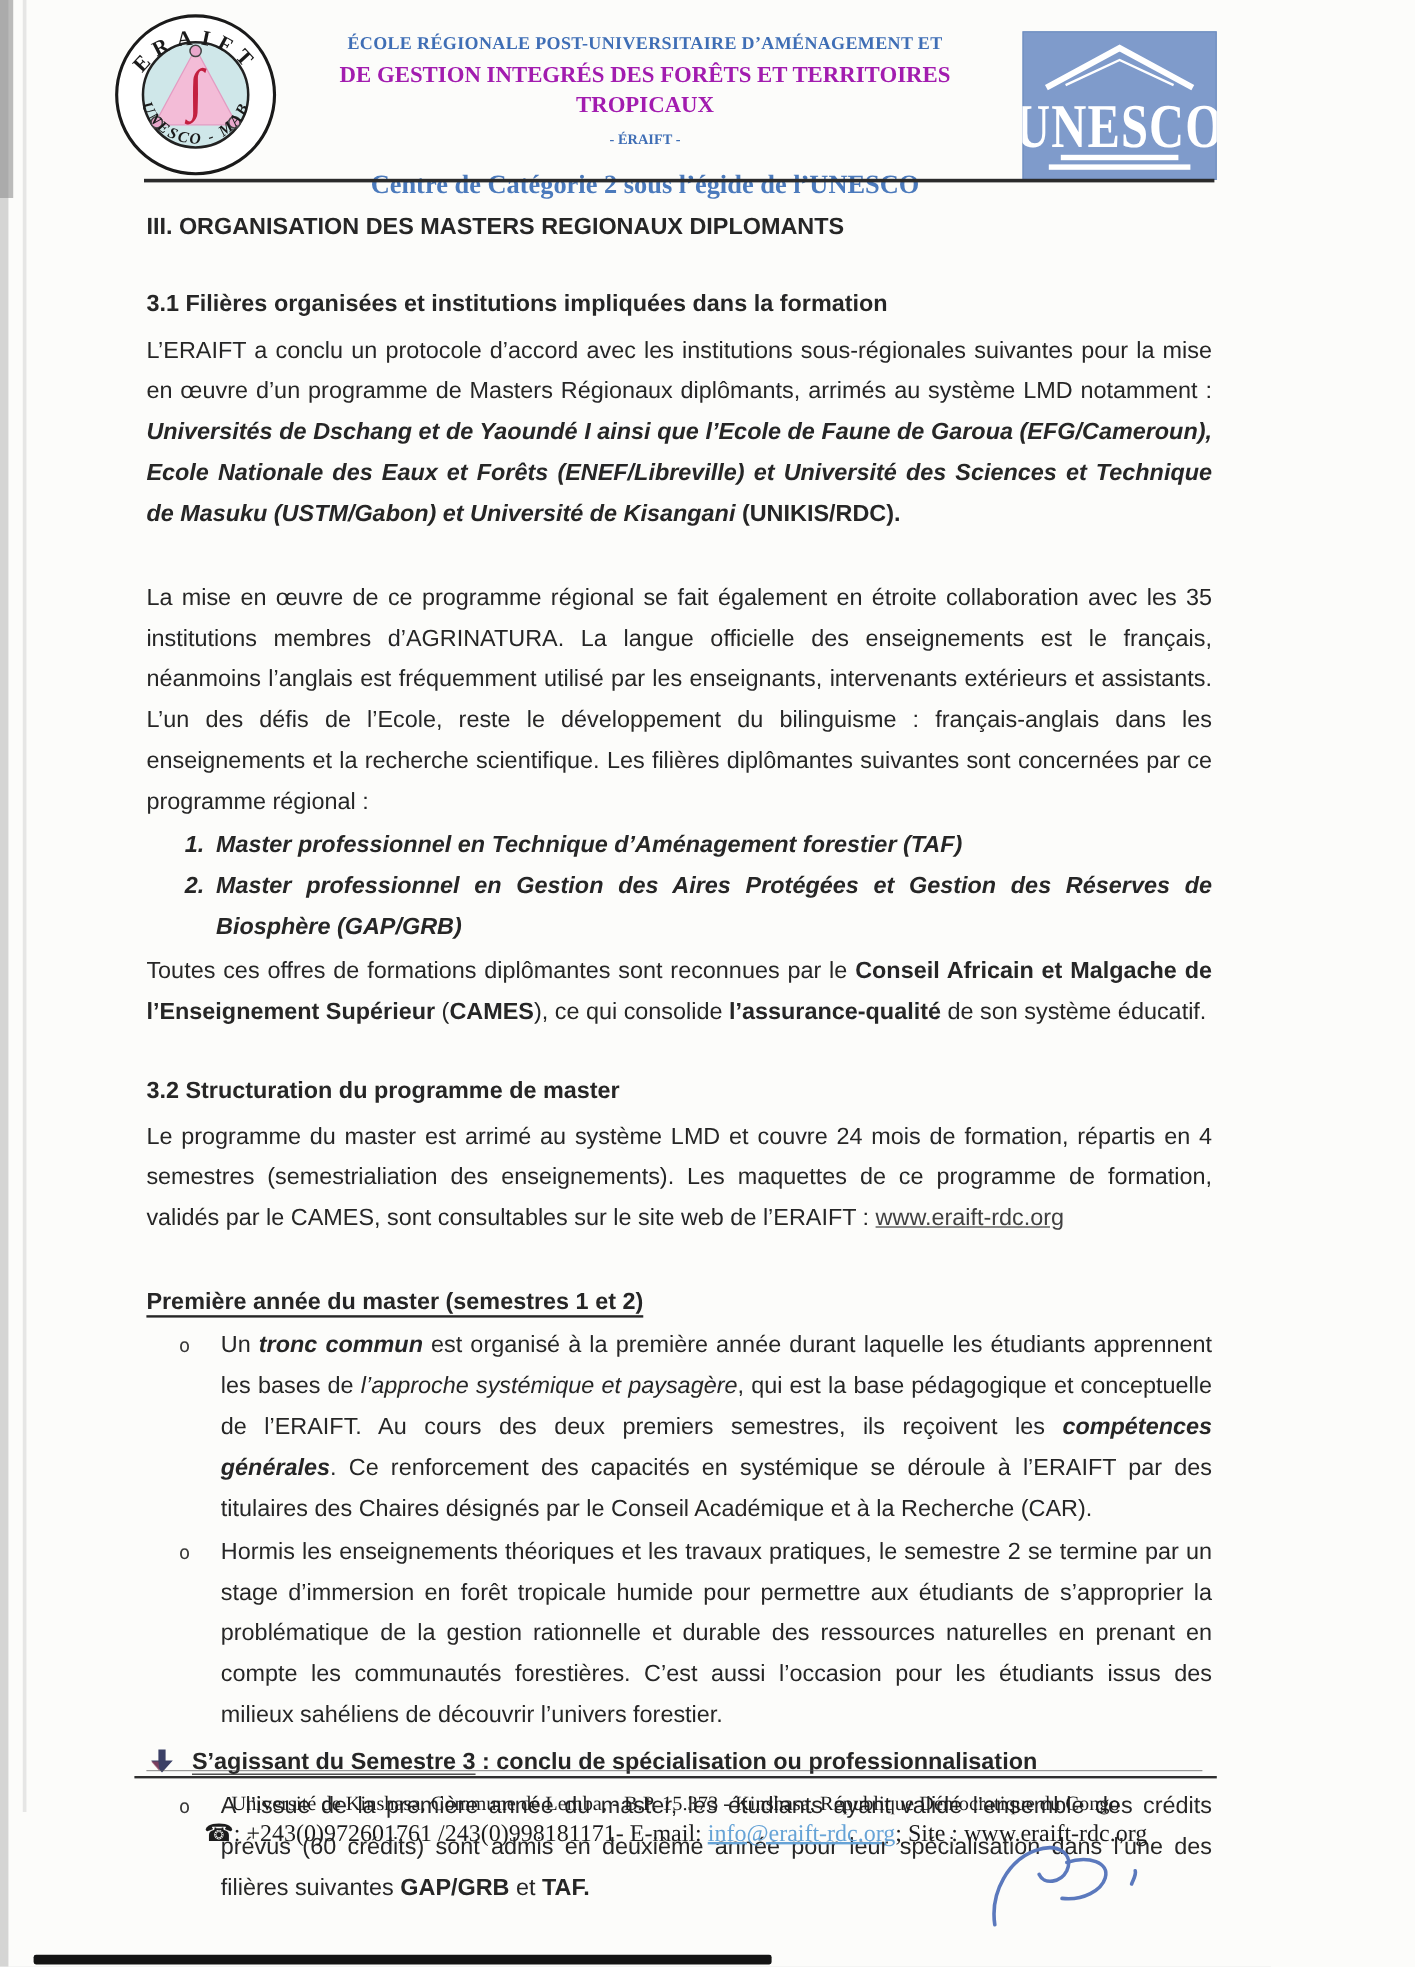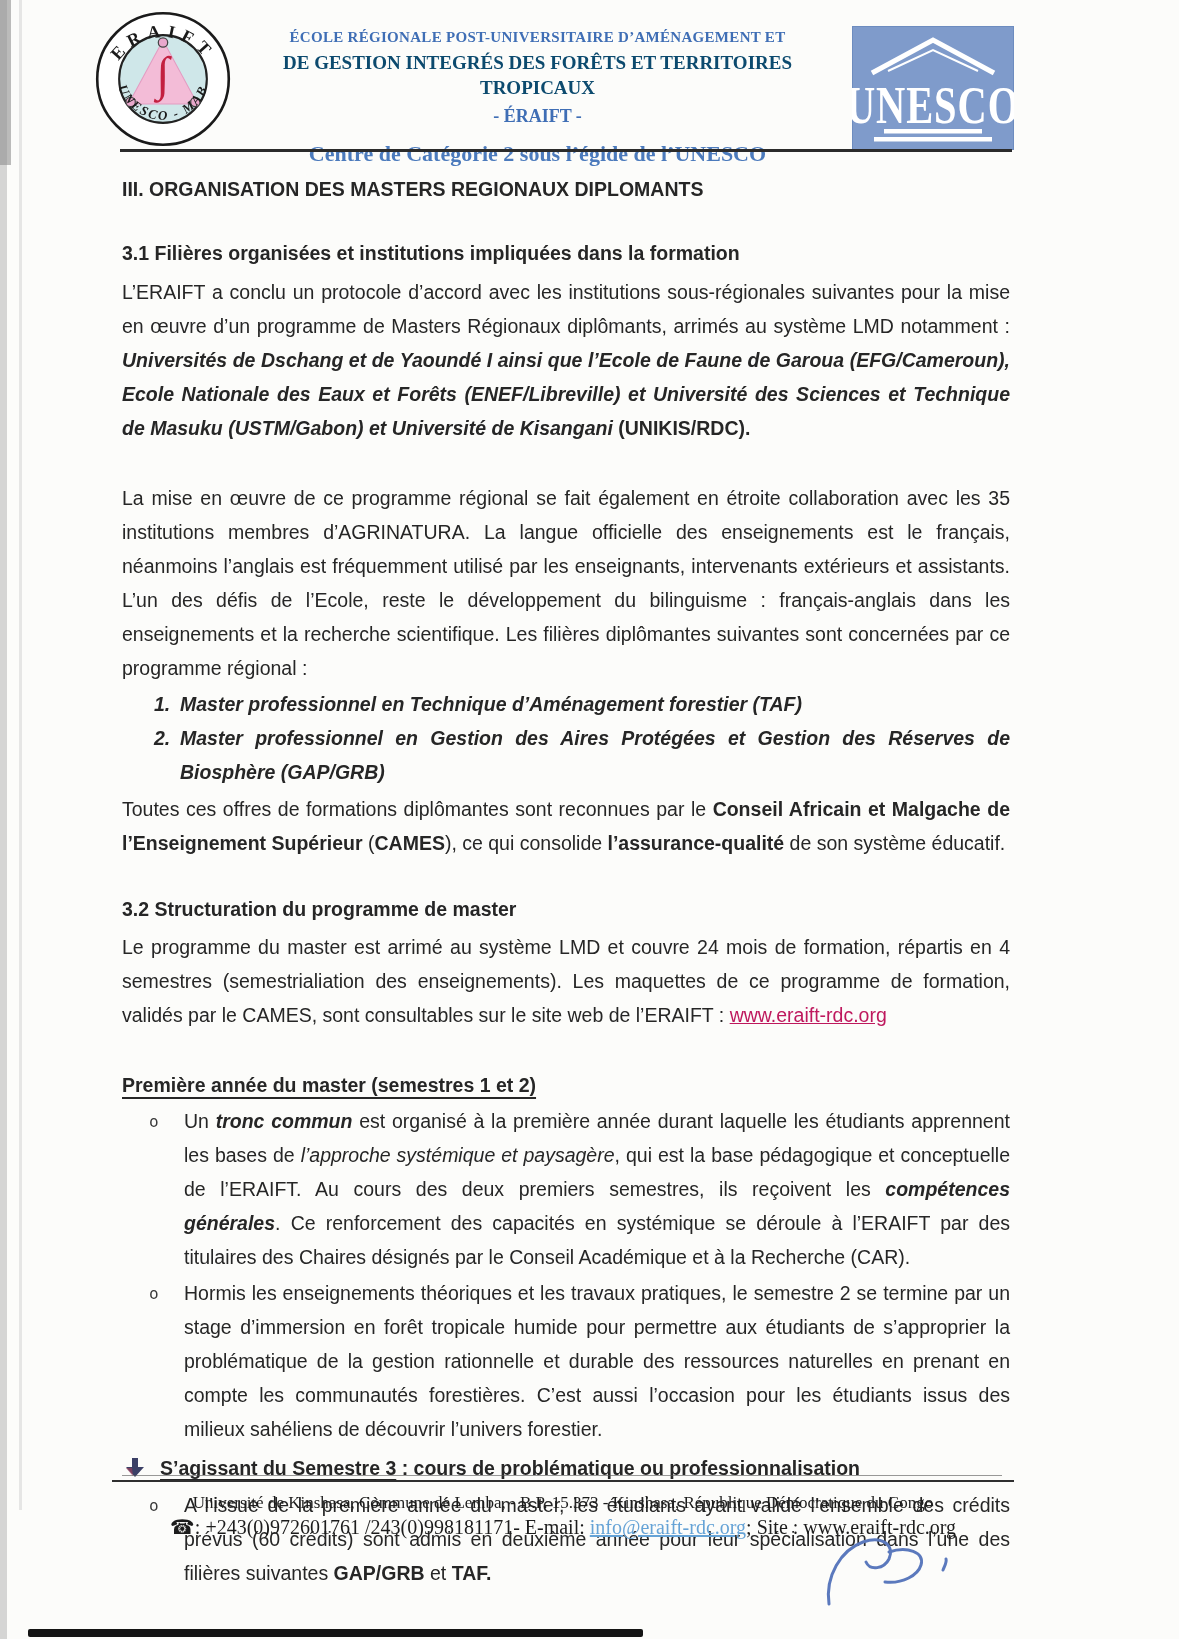--- a/index.html
+++ b/index.html
@@ -10,22 +10,22 @@
   .edge-strip-1{position:absolute;left:0;top:0;width:7px;height:1639px;background:#b5b5b5;opacity:.55;}
   .edge-strip-2{position:absolute;left:19px;top:0;width:3px;height:1510px;background:#cfcfcf;opacity:.5;}
   .edge-strip-3{position:absolute;left:0;top:0;width:11px;height:165px;background:#8f8f8f;opacity:.6;}
   .bottom-scan-line{position:absolute;left:28px;top:1629px;width:615px;height:8px;background:#141414;border-radius:2px;}
 
   
   .eraift-logo{position:absolute;left:92px;top:8px;width:142px;height:142px;}
   .head-text{position:absolute;left:225px;top:24px;width:625px;text-align:center;
              font-family:"Liberation Serif",serif;font-weight:700;color:#3f6eb5;}
   .ht1{font-size:15px;line-height:26px;letter-spacing:.3px;}
-  .ht2{font-size:19px;line-height:25px;color:#0c4a6e;}
-  .ht3{font-size:18px;line-height:22px;margin-top:5px;}
+  .ht2{font-size:19px;line-height:25px;color:#a21caf;}
+  .ht3{font-size:12px;line-height:22px;margin-top:5px;}
   .ht4{font-size:22px;line-height:24px;margin-top:15px;color:#4b7abc;}
   .unesco-logo{position:absolute;left:852px;top:26px;width:162px;height:124px;}
   .head-rule{position:absolute;left:120px;top:149px;width:892px;height:3px;background:#2b2b2b;}
 
   
   .main{position:absolute;left:122px;top:172px;width:888px;font-size:19.5px;line-height:34px;
         text-align:justify;}
   .title{font-weight:700;}
   .h31{font-weight:700;margin-top:30px;}
   .p1{margin-top:5px;}
@@ -43,21 +43,21 @@
   .y2{margin-top:2px;}
   .sem3{position:relative;padding-left:38px;margin-top:5px;font-weight:700;}
   .sem3 .arrow{position:absolute;left:2px;top:6px;}
   .b3{position:relative;padding-left:62px;margin-top:3px;}
   .b3 .mk{position:absolute;left:27px;top:1px;font-family:"DejaVu Sans Mono",monospace;font-size:16px;color:#3a3a3a;}
 
   
   .b{font-weight:700;}
   .i{font-style:italic;}
   .u{text-decoration:underline;text-underline-offset:4px;}
-  a.lnk{color:#be185d;text-decoration:underline;cursor:pointer;}
+  a.lnk{color:#404040;text-decoration:underline;cursor:pointer;}
   a.lnk.email{color:#66a3d6;}
 
   
   .foot-rule{position:absolute;left:112px;top:1480px;width:902px;height:2px;background:#2f2f2f;}
   .foot-rule::after{content:"";position:absolute;left:10px;top:-5px;width:880px;height:1px;background:#555;opacity:.6;}
   .footer{position:absolute;left:112px;top:1490px;width:902px;text-align:center;
           font-family:"Liberation Serif",serif;color:#1c1c1c;}
   .f1{font-size:17px;font-weight:400;line-height:25px;}
   .f2{font-size:20px;line-height:25px;}
   .phone{font-family:"DejaVu Sans",sans-serif;}
@@ -147,21 +147,21 @@
       <span class="mk">o</span>
       <span><span>Hormis les enseignements théoriques et les travaux pratiques, le semestre 2 se termine par un stage d’immersion en forêt tropicale humide pour permettre aux étudiants de s’approprier la problématique de la gestion rationnelle et durable des ressources naturelles en prenant en compte les communautés forestières. C’est aussi l’occasion pour les étudiants issus des milieux sahéliens de découvrir l’univers forestier.</span></span>
     </div>
 
 
     <div class="sem3">
       <svg class="arrow" width="22" height="22" viewBox="0 0 22 22">
         <path d="M8,1 h6 v9 h6 l-9,10 l-9,-10 h6 z" fill="#3b4066"></path>
         <path d="M2,11 l7,8 l-1,-8 z" fill="#8e3f5e" opacity="0.75"></path>
       </svg>
-      <span><span class="b u">S’agissant du Semestre 3</span><span class="b"> : cours de problématique ou professionnalisation</span></span>
+      <span><span class="b u">S’agissant du Semestre 3</span><span class="b"> : conclu de spécialisation ou professionnalisation</span></span>
     </div>
 
     <div class="b3">
       <span class="mk">o</span>
       <span><span>A l’issue de la première année du master, les étudiants ayant validé l’ensemble des crédits prévus (60 crédits) sont admis en deuxième année pour leur spécialisation dans l’une des filières suivantes </span><span class="b">GAP/GRB</span><span> et </span><span class="b">TAF.</span></span>
     </div>
   </div>
 
   <div class="foot-rule"></div>
   <div class="footer">

